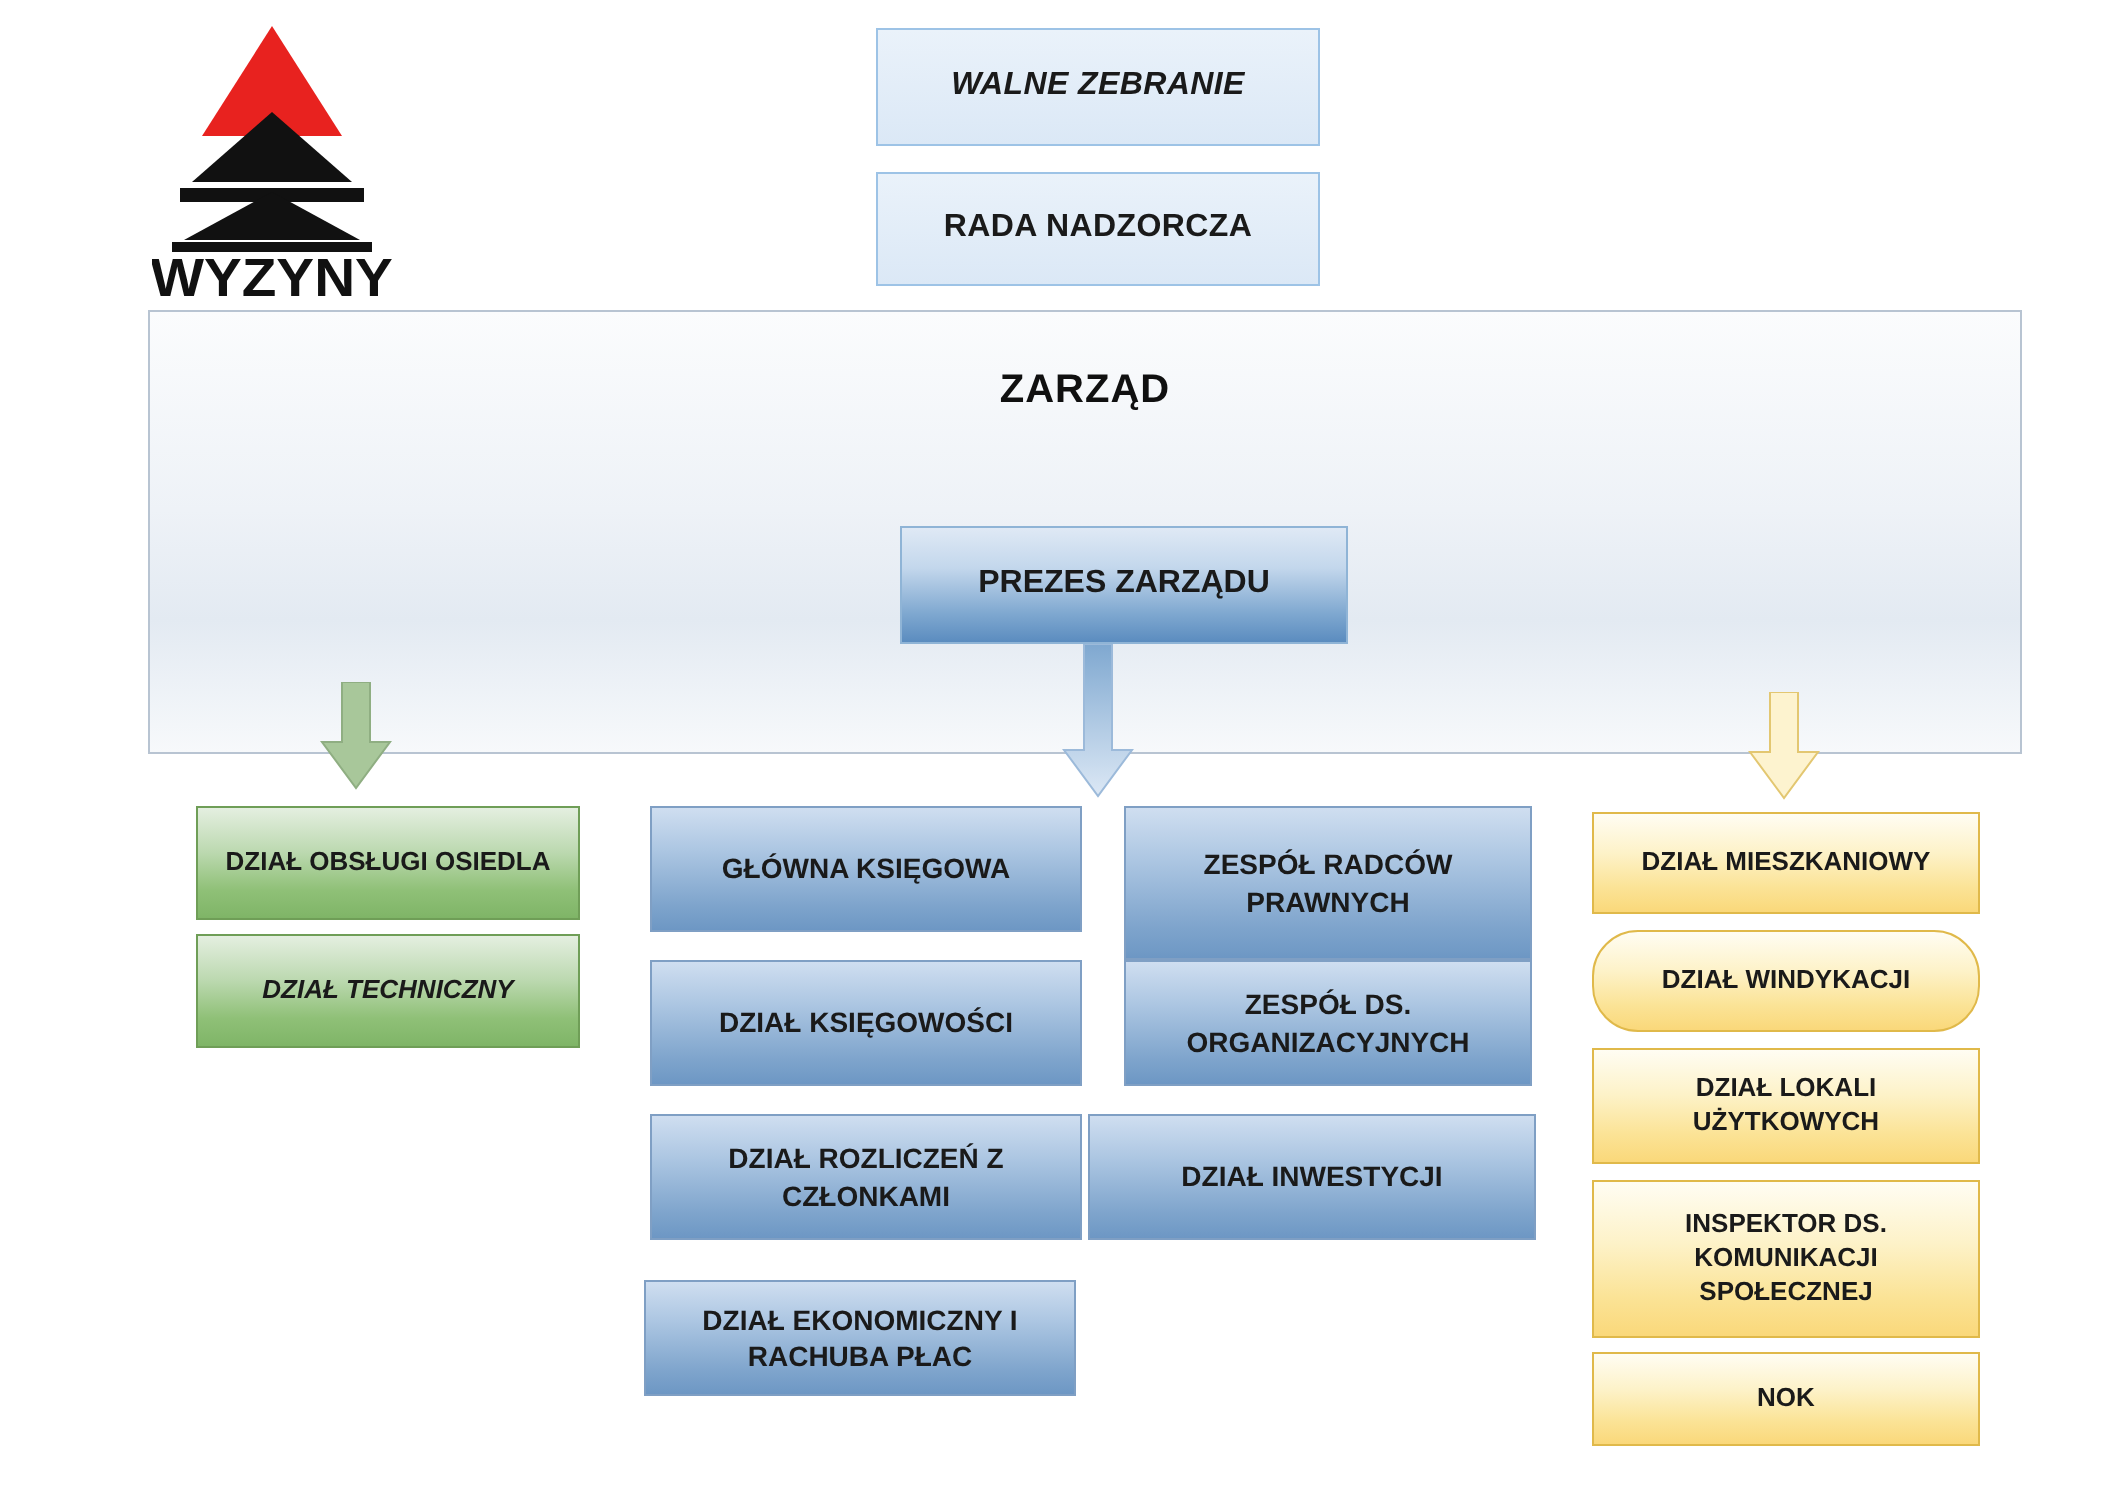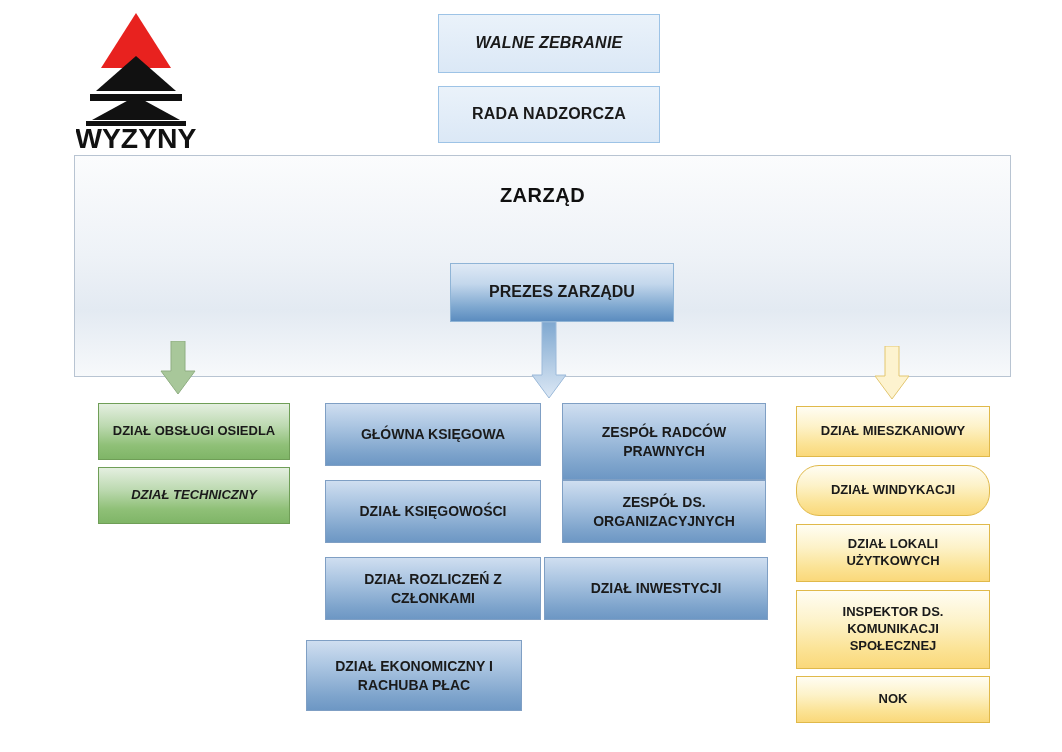--- a/index.html
+++ b/index.html
@@ -155,21 +155,21 @@
       <polygon points="11,0 25,0 25,30 35,30 18,53 1,30 11,30" fill="#fdf3cf" stroke="#e3c771" stroke-width="1"></polygon>
     </svg>
   </div>
 
   <div class="box green" style="left:98px; top:403px; width:192px; height:57px;">DZIAŁ OBSŁUGI OSIEDLA</div>
   <div class="box green" style="left:98px; top:467px; width:192px; height:57px;font-style:italic;">DZIAŁ TECHNICZNY</div>
 
   <div class="box blue-mid" style="left:325px; top:403px; width:216px; height:63px;">GŁÓWNA KSIĘGOWA</div>
   <div class="box blue-mid" style="left:325px; top:480px; width:216px; height:63px;">DZIAŁ KSIĘGOWOŚCI</div>
   <div class="box blue-mid" style="left:325px; top:557px; width:216px; height:63px;">DZIAŁ ROZLICZEŃ Z CZŁONKAMI</div>
-  <div class="box blue-mid" style="left:306px; top:640px; width:216px; height:71px;">DZIAŁ EKONOMICZNY I RACHUBA PŁAC</div>
+  <div class="box blue-mid" style="left:322px; top:640px; width:216px; height:58px;">DZIAŁ EKONOMICZNY I RACHUBA PŁAC</div>
 
   <div class="box blue-mid" style="left:562px; top:403px; width:204px; height:77px;">ZESPÓŁ RADCÓW PRAWNYCH</div>
   <div class="box blue-mid" style="left:562px; top:480px; width:204px; height:63px;">ZESPÓŁ DS. ORGANIZACYJNYCH</div>
   <div class="box blue-mid" style="left:544px; top:557px; width:224px; height:63px;">DZIAŁ INWESTYCJI</div>
 
   <div class="box yellow" style="left:796px; top:406px; width:194px; height:51px;">DZIAŁ MIESZKANIOWY</div>
   <div class="box yellow" style="left:796px; top:465px; width:194px; height:51px;border-radius:23px;">DZIAŁ WINDYKACJI</div>
   <div class="box yellow" style="left:796px; top:524px; width:194px; height:58px;">DZIAŁ LOKALI UŻYTKOWYCH</div>
   <div class="box yellow" style="left:796px; top:590px; width:194px; height:79px;">INSPEKTOR DS. KOMUNIKACJI SPOŁECZNEJ</div>
   <div class="box yellow" style="left:796px; top:676px; width:194px; height:47px;">NOK</div>

